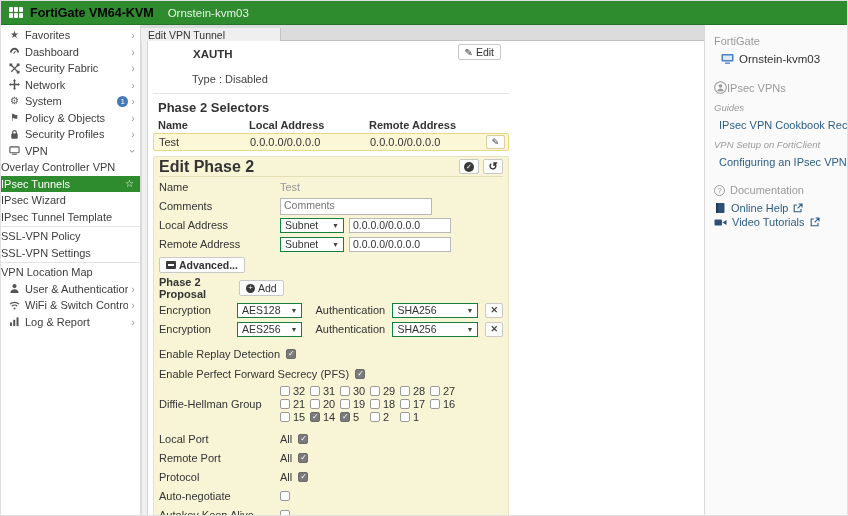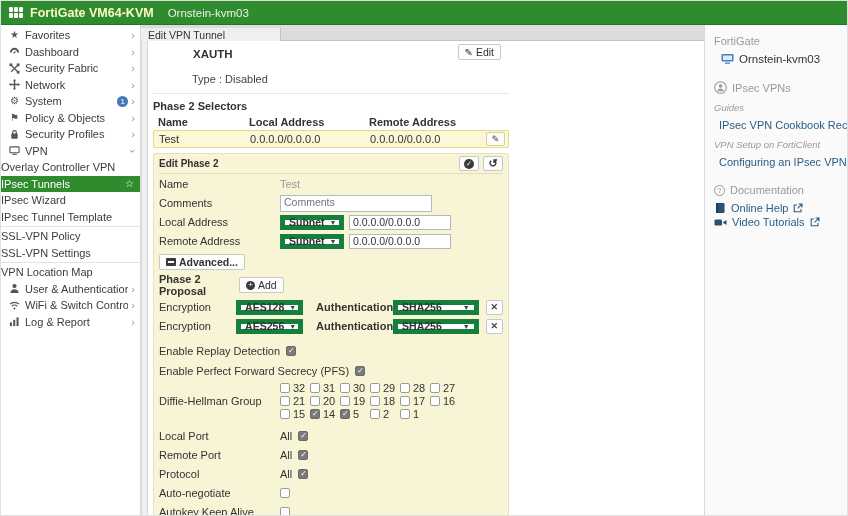--- a/index.html
+++ b/index.html
@@ -3,21 +3,21 @@
 <meta charset="utf-8">
 <style>
   * { margin:0; padding:0; box-sizing:border-box; }
   body { font-family:"Liberation Sans", sans-serif; background:#fff; }
   .screen { position:relative; width:848px; height:516px; overflow:hidden; background:#fff; border:1px solid #e0e0e0; }
 
   
   .topbar { position:absolute; left:0; top:0; width:848px; height:24px; background:#2e8b2e; border-bottom:1px solid #26732a; display:flex; align-items:center; padding-left:8px; }
   .logo { display:grid; grid-template-columns:4px 4px 4px; grid-template-rows:5px 5px; gap:1px; margin-right:7px; }
   .logo span { background:#fff; border-radius:1px; }
-  .brand { color:#fef9c3; font-weight:bold; font-size:12.5px; margin-right:14px; }
+  .brand { color:#000000; font-weight:bold; font-size:12.5px; margin-right:14px; }
   .hostname { color:#e8f5e8; font-size:11.5px; }
 
   
   .sidebar { position:absolute; left:0; top:24px; width:140px; height:492px; background:#fff; border-right:1px solid #d8d8d8; padding-top:2px; }
   .nav-item { display:flex; align-items:center; height:16.5px; padding:0 5px 0 6px; font-size:11px; color:#3c3c3c; cursor:pointer; }
   .nav-item .ic { width:15px; text-align:center; font-size:10px; color:#555; flex:none; line-height:1; }
   .nav-item .lbl { margin-left:3px; flex:1; white-space:nowrap; overflow:hidden; }
   .nav-item .chev { color:#9a9a9a; font-size:11px; margin-left:3px; }
   .chev.open { display:inline-block; transform:rotate(90deg); }
   .badge { background:#4379b8; color:#fff; font-size:8px; border-radius:50%; width:11px; height:11px; display:flex; align-items:center; justify-content:center; margin-left:auto; }
@@ -39,67 +39,67 @@
   .content { position:absolute; left:147px; top:40px; width:556px; height:476px; background:#fff; overflow:hidden; }
   .section { position:relative; margin-left:5px; width:356px; }
   .xauth { padding-top:7px; padding-bottom:8px; border-bottom:1px solid #e6e6e6; }
   .xauth-title { font-size:11.5px; font-weight:bold; color:#333; margin-left:40px; }
   .xauth-type { font-size:11px; color:#444; margin-left:39px; margin-top:13px; }
   .btn { display:inline-flex; align-items:center; gap:3px; background:#fdfdfd; border:1px solid #c8c8c8; border-radius:2px; font-size:10.5px; color:#333; padding:1px 6px; height:16px; cursor:pointer; }
   .btn .pencil { font-size:10px; color:#333; }
   .edit-btn { position:absolute; right:8px; top:3px; }
 
   .selectors { padding-top:6px; }
-  .sel-title { font-size:11px; font-weight:bold; color:#333; }
+  .sel-title { font-size:13px; font-weight:bold; color:#333; margin-left:5px; }
   .sel-head { display:flex; font-size:11px; font-weight:bold; color:#333; margin:4px 0 2px 5px; }
   .col-name { width:91px; } .col-local { width:120px; } .col-remote { width:100px; }
   .sel-row { display:flex; align-items:center; background:#fcf7d7; border:1px solid #e8d87f; border-radius:2px; height:18px; margin-left:0; padding-left:5px; font-size:11px; color:#333; }
   .rowbtn { margin-left:auto; margin-right:3px; width:19px; height:14px; display:flex; align-items:center; justify-content:center; background:#fdfdfd; border:1px solid #d8cf9a; border-radius:2px; font-size:9px; cursor:pointer; }
 
   
   .panel { margin-top:5px; margin-left:5px; width:356px; background:#f8f4d6; border:1px solid #e7e2bd; border-radius:2px; padding:0 5px 6px 5px; }
   .panel-head { display:flex; align-items:center; height:20px; border-bottom:1px solid #e3deb8; }
-  .panel-title { font-size:10px; font-weight:bold; color:#333; }
+  .panel-title { font-size:16px; font-weight:bold; color:#333; }
   .panel-actions { margin-left:auto; display:flex; gap:4px; }
   .iconbtn { width:20px; height:15px; background:#fdfdfd; border:1px solid #c8c8c8; border-radius:2px; display:flex; align-items:center; justify-content:center; cursor:pointer; }
   .ccheck { width:10px; height:10px; border-radius:50%; background:#3a3a3a; color:#fff; font-size:7px; display:flex; align-items:center; justify-content:center; line-height:1; }
   .undo { font-size:11px; font-weight:bold; color:#333; line-height:1; }
 
   .frow { display:flex; align-items:center; min-height:18px; margin-top:1px; font-size:11px; color:#333; }
   .flabel { width:121px; flex:none; }
   .muted { color:#999; }
   .tinput { height:15px; border:1px solid #b8b8b8; background:#fff; font-size:10.5px; color:#333; font-family:"Liberation Sans",sans-serif; padding:0 3px; }
   .comments { width:152px; height:17px; resize:none; }
-  .sel { display:inline-flex; justify-content:space-between; align-items:center; background:#fff; border:5px solid #15803d; height:15px; font-size:10.5px; padding:0 4px; color:#333; cursor:pointer;font-weight:bold; }
+  .sel { display:inline-flex; justify-content:space-between; align-items:center; background:#fff; border:1px solid #15803d; height:15px; font-size:10.5px; padding:0 4px; color:#333; cursor:pointer; }
   .caret { font-size:7px; color:#444; margin-left:5px; }
   .w-subnet { width:64px; } .w-addr { width:102px; margin-left:5px; }
   .advanced { margin:3px 0 2px 0; font-weight:bold; }
   .advicon { width:10px; height:8px; background:#3a3a3a; border-radius:1px; position:relative; }
   .advicon::after { content:""; position:absolute; left:2px; top:3px; width:6px; height:1.5px; background:#fff; }
   .addcirc { width:9px; height:9px; border-radius:50%; background:#3a3a3a; color:#fff; font-size:8px; display:flex; align-items:center; justify-content:center; line-height:1; }
   .prop-label { font-weight:bold; width:80px; }
   .enc-label { width:80px; }
-  .auth-label { width:79px; margin-left:13px;font-weight:bold; }
+  .auth-label { width:79px; margin-left:13px; }
   .w-enc { width:67px; } .w-auth { width:88px; }
   .xbtn { width:18px; height:15px; margin-left:7px; display:flex; align-items:center; justify-content:center; background:#fdfdfd; border:1px solid #c8c8c8; border-radius:2px; font-size:9px; font-weight:bold; color:#444; cursor:pointer; }
 
   .cb { width:10px; height:10px; border:1px solid #9a9a9a; background:#fff; border-radius:2px; display:inline-block; position:relative; flex:none; cursor:pointer; }
   .cb.on { background:#7a7a7a; border-color:#6a6a6a; }
   .cb.on::after { content:"✓"; position:absolute; left:1px; top:-1px; color:#fff; font-size:8px; }
 
   .dh-grid { display:flex; flex-direction:column; gap:1px; }
   .dh-row { display:flex; }
   .dh-cell { width:30px; display:flex; align-items:center; gap:3px; font-size:11px; color:#333; }
 
   
   .rightpanel { position:absolute; left:703px; top:24px; width:145px; height:492px; background:#fafafa; border-left:1px solid #d9d9d9; padding:10px 0 0 9px; font-size:11px; overflow:hidden; }
   .rp-gray { color:#9a9a9a; font-size:11px; }
   .rp-row { display:flex; align-items:center; gap:5px; margin-top:6px; white-space:nowrap; }
   .rp-device { color:#333; font-size:11.5px; }
-  .rp-sec { margin-top:16px; display:flex; align-items:center; gap:5px; }
+  .rp-sec { margin-top:16px; display:flex; align-items:center; }
   .rp-italic { font-style:italic; color:#9a9a9a; font-size:9.5px; margin-top:8px; }
   .rp-link { color:#2b5d85; font-size:11px; cursor:pointer; }
   .qcircle { width:11px; height:11px; border:1px solid #9a9a9a; border-radius:50%; color:#9a9a9a; font-size:8px; display:flex; align-items:center; justify-content:center; flex:none; }
   .doc-block { margin-top:16px; }
 </style>
 </head>
 <body>
 
 <div class="screen">
 

